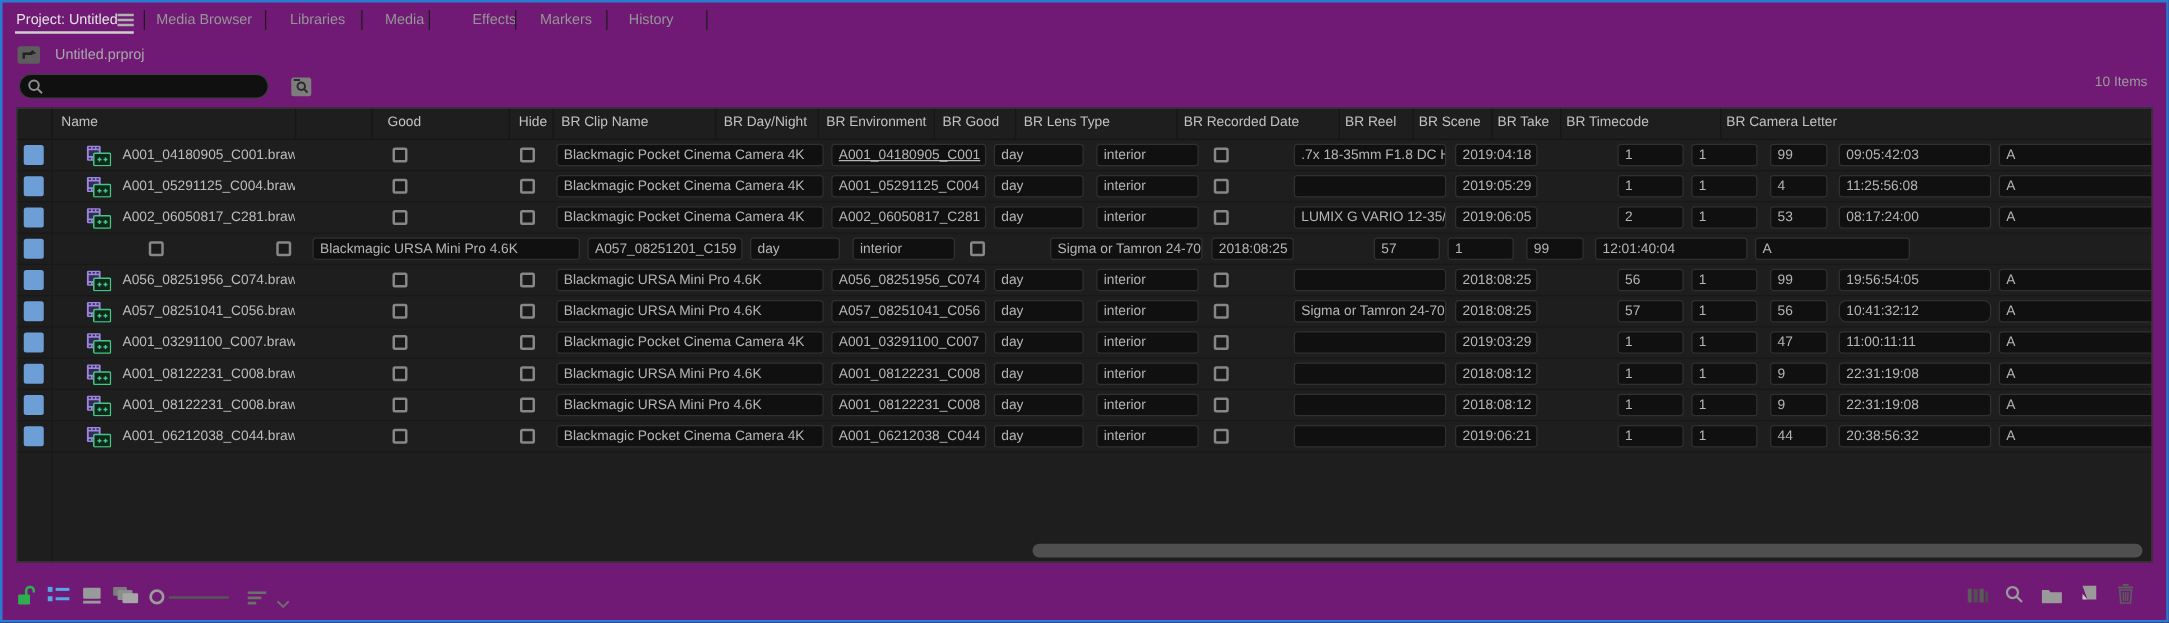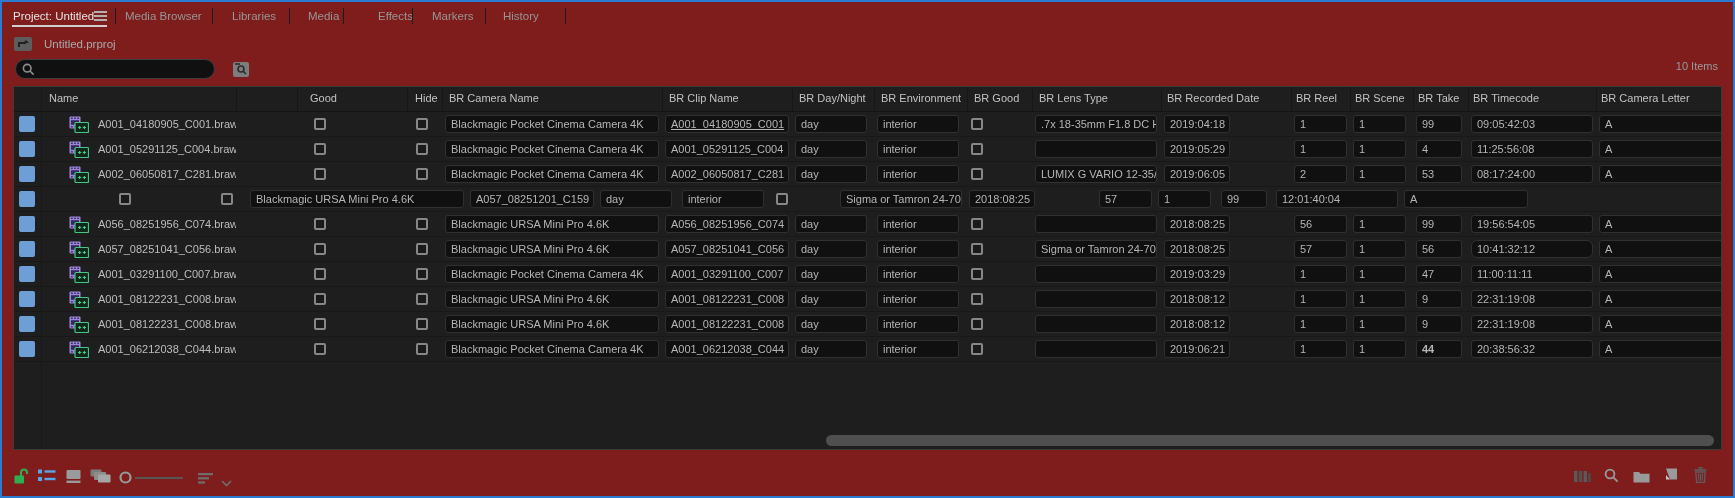--- a/index.html
+++ b/index.html
@@ -1,18 +1,18 @@
 <!DOCTYPE html>
 <html><head>
 <meta charset="utf-8">
 <style>
   html,body{margin:0;padding:0;background:#0a0a0a;width:1735px;height:498px;overflow:hidden;
     font-family:"Liberation Sans","DejaVu Sans",sans-serif;}
   .panel{position:absolute;left:0;top:0;width:1735px;height:498px;box-sizing:border-box;
-    border:2px solid #2a7cd2;background:#7f1d1d;}
+    border:2px solid #2a7cd2;background:#701a75;}
   
   .tabbar{position:absolute;left:0;top:0;width:100%;height:28px;}
   .tab{position:absolute;top:0;height:28px;line-height:28px;font-size:11.5px;color:#969696;white-space:nowrap;cursor:default;}
   .tab.active{color:#e3e3e3;}
   .tabsep{position:absolute;top:6px;height:16px;width:1px;background:#1c1c1c;}
   .tab-underline{position:absolute;left:10px;top:23px;width:95px;height:2px;background:#cfcfcf;}
   .panelmenu{position:absolute;left:92px;top:9px;width:13px;height:11px;}
   .panelmenu div{height:2px;background:#b0b0b0;margin-bottom:2px;}
   
   .upbtn{position:absolute;left:12px;top:35px;width:18px;height:14px;background:#5d5d5d;border:none;border-radius:2px;padding:0;}
@@ -100,21 +100,20 @@
   <span class="itemscount">10 Items</span>
 
   <div class="tablebox">
     <div class="colsep"></div>
     <div class="thead" id="thead">
         <div class="hcell" style="width: 27px; padding-left: 0px;"></div>
         <div class="hcell" style="width: 195px; padding-left: 7px;">Name</div>
         <div class="hcell" style="width: 61px; padding-left: 0px;"></div>
         <div class="hcell" style="width: 110px; padding-left: 12px;">Good</div>
         <div class="hcell" style="width: 35px; padding-left: 7px;">Hide</div>
-        <div class="hcell" style="width: 220px; padding-left: 6px;">BR Camera Name</div>
         <div class="hcell" style="width: 130px; padding-left: 6px;">BR Clip Name</div>
         <div class="hcell" style="width: 82px; padding-left: 6px;">BR Day/Night</div>
         <div class="hcell" style="width: 93px; padding-left: 6px;">BR Environment</div>
         <div class="hcell" style="width: 65px; padding-left: 6px;">BR Good</div>
         <div class="hcell" style="width: 129px; padding-left: 6px;">BR Lens Type</div>
         <div class="hcell" style="width: 130px; padding-left: 5px;">BR Recorded Date</div>
         <div class="hcell" style="width: 59px; padding-left: 4px;">BR Reel</div>
         <div class="hcell" style="width: 63px; padding-left: 4px;">BR Scene</div>
         <div class="hcell" style="width: 55px; padding-left: 4px;">BR Take</div>
         <div class="hcell" style="width: 128px; padding-left: 4px;">BR Timecode</div>
@@ -720,21 +719,21 @@
           <div class="tcell" style="width: 130px;">
             <div class="field" style="width: 66px;">2019:06:21</div>
           </div>
           <div class="tcell" style="width: 59px;">
             <div class="field" style="width: 53px;">1</div>
           </div>
           <div class="tcell" style="width: 63px;">
             <div class="field" style="width: 53px;">1</div>
           </div>
           <div class="tcell" style="width: 55px;">
-            <div class="field" style="width: 46px; font-weight: bold;">44</div>
+            <div class="field" style="width: 46px;">44</div>
           </div>
           <div class="tcell" style="width: 128px;">
             <div class="field" style="width: 122px;">20:38:56:32</div>
           </div>
           <div class="tcell" style="width: 127px;">
             <div class="field" style="width: 124px;">A</div>
           </div>
         </div>
       </div>
     <div class="hthumb"></div>

